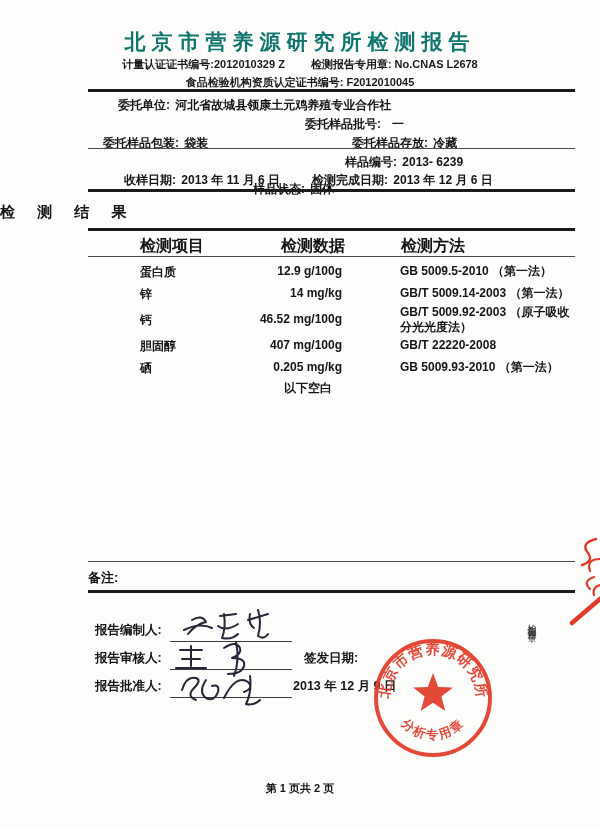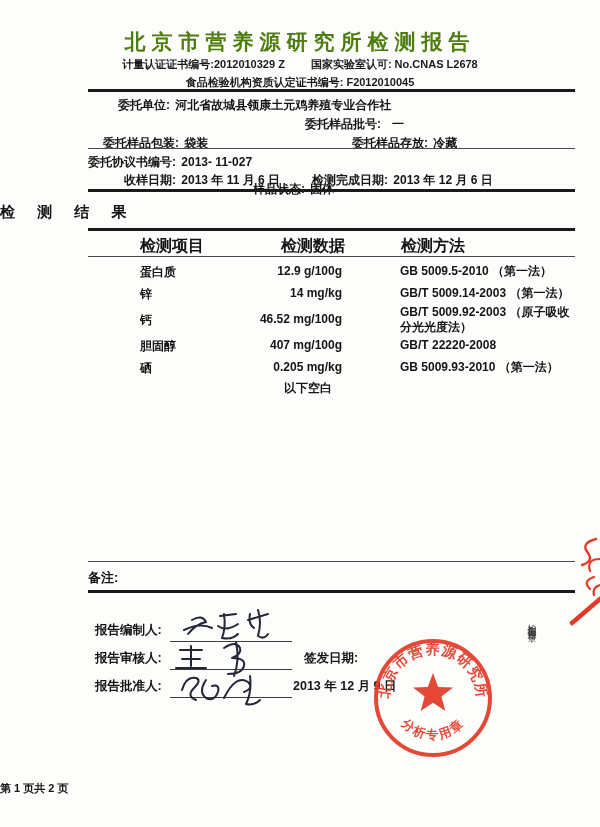--- a/index.html
+++ b/index.html
@@ -9,21 +9,21 @@
     background:#fdfdfb; color:#141414; position:relative;
     overflow:hidden;
   }
   .abs { position:absolute; }
   .hline { position:absolute; left:88px; width:487px; background:#1a1a1a; }
   .thick { height:2.5px; }
   .thin  { height:1px; background:#4a4a4a; }
 
   .doc-title {
     position:absolute; top:28px; left:0; width:600px; text-align:center;
-    font-size:21px; font-weight:700; letter-spacing:6px; color:#4d7c0f;
+    font-size:21px; font-weight:700; letter-spacing:6px; color:#0f766e;
   }
   .cert-line { position:absolute; width:600px; text-align:center; font-size:11px; font-weight:700; color:#1a1a1a; }
   .cert-gap { display:inline-block; width:26px; }
 
   .inforow { position:absolute; left:0; width:600px; height:16px; font-size:12px; font-weight:700; white-space:nowrap; }
   .inforow span.lbl { margin-right:2px; }
 
   .sec-title { position:absolute; top:203px; left:0; width:600px; text-align:left;
     font-size:15px; font-weight:700; letter-spacing:9px; }
 
@@ -38,34 +38,34 @@
 
   .siglabel { position:absolute; left:95px; font-size:12.5px; font-weight:700; white-space:nowrap; }
   .sigline { position:absolute; left:170px; width:122px; height:1.2px; background:#3c3c3c; }
   .issuedate-label { position:absolute; left:304px; top:650px; font-size:12.5px; font-weight:700; }
   .issuedate-value { position:absolute; left:293px; top:678px; font-size:12.5px; font-weight:700; white-space:nowrap; }
 
   .side-vertical {
     position:absolute; left:525px; top:617px; font-size:9px; color:#3a3a3a;
     writing-mode:vertical-rl; text-orientation:upright; letter-spacing:1.5px; font-weight:500;
   }
-  .pagefoot { position:absolute; top:781px; left:0; width:600px; 
+  .pagefoot { position:absolute; top:781px; left:0; width:600px; text-align:center;
     font-size:11px; font-weight:600; }
 
   .seal-wrap { position:absolute; left:366px; top:631px; width:134px; height:134px; opacity:.92; }
   .sig-wrap  { position:absolute; left:158px; top:606px; width:170px; height:102px; }
   .edge-wrap { position:absolute; right:0; top:533px; width:36px; height:96px; overflow:hidden; }
 </style>
 </head>
 <body>
 
 <div class="doc-title">北京市营养源研究所检测报告</div>
 
 <div class="cert-line" style="top:57px;">
-  <span>计量认证证书编号:2012010329 Z</span><span class="cert-gap"></span><span>国家实验室认可: No.CNAS L2678</span>
+  <span>计量认证证书编号:2012010329 Z</span><span class="cert-gap"></span><span>检测报告专用章: No.CNAS L2678</span>
 </div>
 <div class="cert-line" style="top:75px;">
   <span>食品检验机构资质认定证书编号: F2012010045</span>
 </div>
 
 <div class="hline thick" style="top:89px;"></div>
 
 <div class="inforow" style="top:97px;">
   <span class="abs" style="left:118px;">
     <span class="lbl">委托单位:</span>
@@ -89,23 +89,23 @@
   </span>
   <span class="abs" style="left:352px;">
     <span class="lbl">委托样品存放:</span>
     <span>冷藏</span>
   </span>
 </div>
 
 <div class="hline thin" style="top:148px;"></div>
 
 <div class="inforow" style="top:154px;">
-  <span class="abs" style="left:88px;">
-    <span class="lbl">委托协议书编号:</span>
-    <span>2013- 11-027</span>
+  <span class="abs" style="left:345px;">
+    <span class="lbl">样品编号:</span>
+    <span>2013- 6239</span>
   </span>
 </div>
 
 <div class="inforow" style="top:172px;">
   <span class="abs" style="left:124px;">
     <span class="lbl">收样日期:</span>
     <span>2013 年 11 月 6 日</span>
   </span>
   <span class="abs" style="left:312px;">
     <span class="lbl">检测完成日期:</span>

